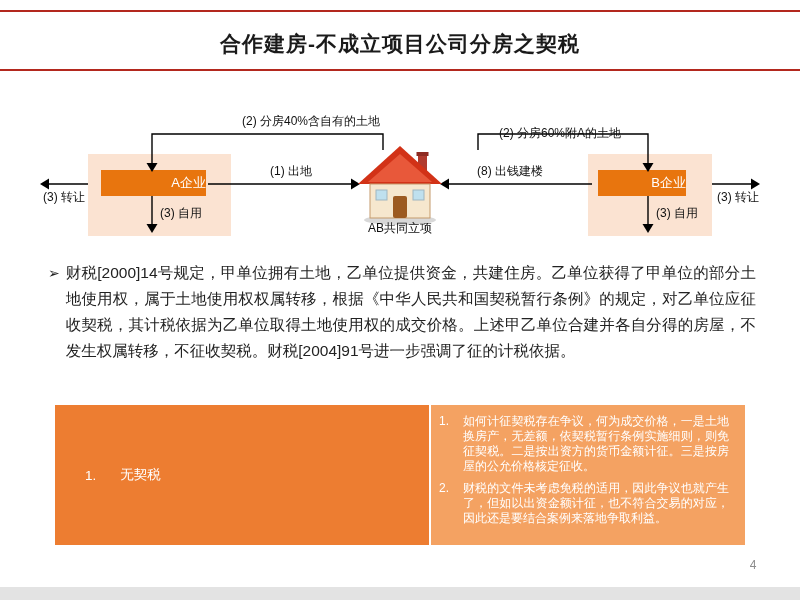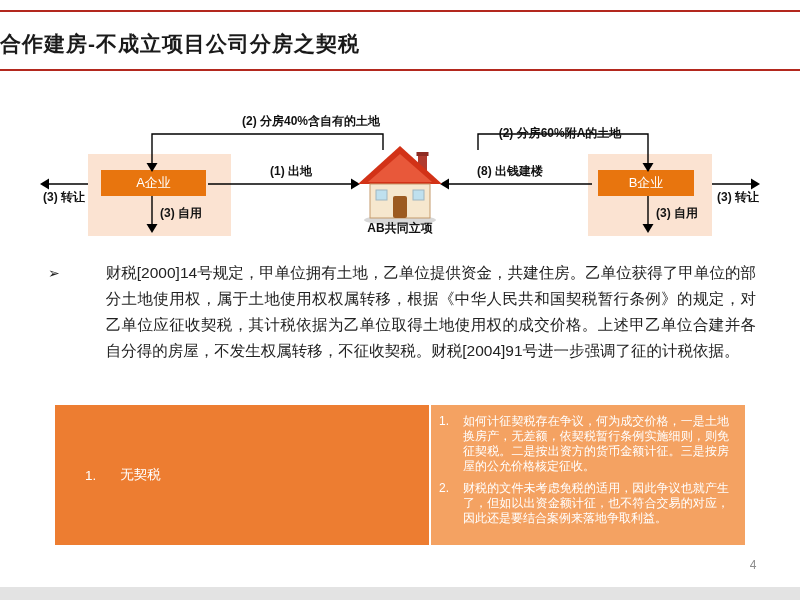--- a/index.html
+++ b/index.html
@@ -9,43 +9,43 @@
     font-family:"Liberation Sans", sans-serif;
     color:#1f1f1f;
   }
 
   .rule { position:absolute; left:0; width:800px; background:#B3281E; }
   .rule-top   { top:10px; height:2px; }
   .rule-title { top:69px; height:2px; }
 
   .title {
     position:absolute; top:30px; left:0; width:800px;
-    text-align:left; font-size:21px; font-weight:700;
+    text-align:center; font-size:21px; font-weight:700;
     letter-spacing:1px; color:#1a1a1a;
   }
 
   
   .panel { position:absolute; background:#FBE3D2; }
   .panel-a { left:88px;  top:154px; width:143px; height:82px; }
   .panel-b { left:588px; top:154px; width:124px; height:82px; }
 
   .cobox {
     position:absolute; top:170px; height:26px; line-height:26px;
-    background:#E8750E; color:#ffffff; text-align:center;
+    background:#E8750E; color:#ffffff; text-align:right;
     font-size:13px; font-weight:500;
   }
   .box-a { left:101px; width:105px; }
-  .box-b { left:598px; width:96px;  }
+  .box-b { left:598px; width:88px;  }
 
   .arrows { position:absolute; left:0; top:0; pointer-events:none; }
   .ln { stroke:#000; stroke-width:1.4; fill:none; }
   .ah { fill:#000; }
 
   .dlabel {
-    position:absolute; font-size:12px; font-weight:700; color:#111;
+    position:absolute; font-size:12px; font-weight:400; color:#111;
     text-align:center; white-space:nowrap;
   }
   .lbl-share-a   { left:196px; top:113px; width:230px; }
   .lbl-share-b   { left:448px; top:125px; width:224px; }
   .lbl-land      { left:236px; top:163px; width:110px; }
   .lbl-money     { left:448px; top:163px; width:124px; }
   .lbl-xfer-l    { left:34px;  top:189px; width:60px;  }
   .lbl-xfer-r    { left:708px; top:189px; width:60px;  }
   .lbl-self-a    { left:160px; top:205px; width:70px; text-align:left; }
   .lbl-self-b    { left:656px; top:205px; width:70px; text-align:left; }
@@ -53,21 +53,21 @@
 
   .house { position:absolute; left:355px; top:144px; }
 
   
   .para {
     position:absolute; left:48px; top:260px; width:708px;
     display:flex; align-items:flex-start;
     font-size:15.5px; line-height:26px; color:#222;
   }
   .para .bullet { flex:0 0 auto; margin-right:6px; font-size:14px; line-height:26px; }
-  .para .ptext  { flex:1 1 auto; text-align:justify;margin-left:40px; }
+  .para .ptext  { flex:1 1 auto; text-align:justify; }
 
   
   .block-left {
     position:absolute; left:55px; top:405px; width:374px; height:140px;
     background:#ED7D31; color:#ffffff;
     display:flex; align-items:center;
     padding-left:30px; box-sizing:border-box;
     font-size:13.5px;
   }
   .block-left .num { margin-right:24px; }

